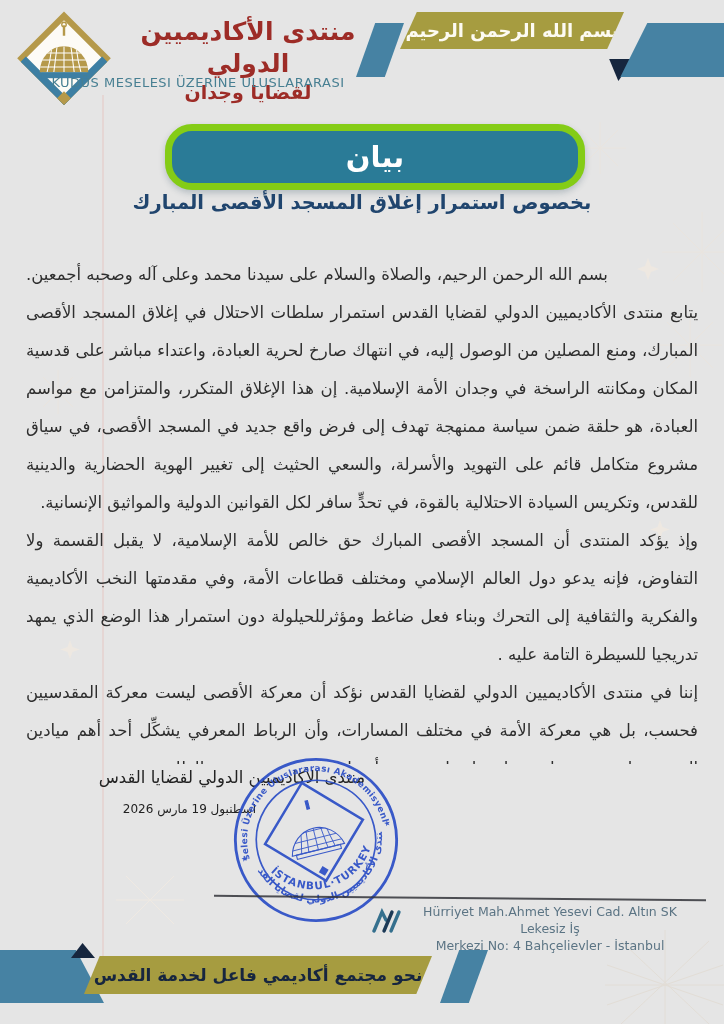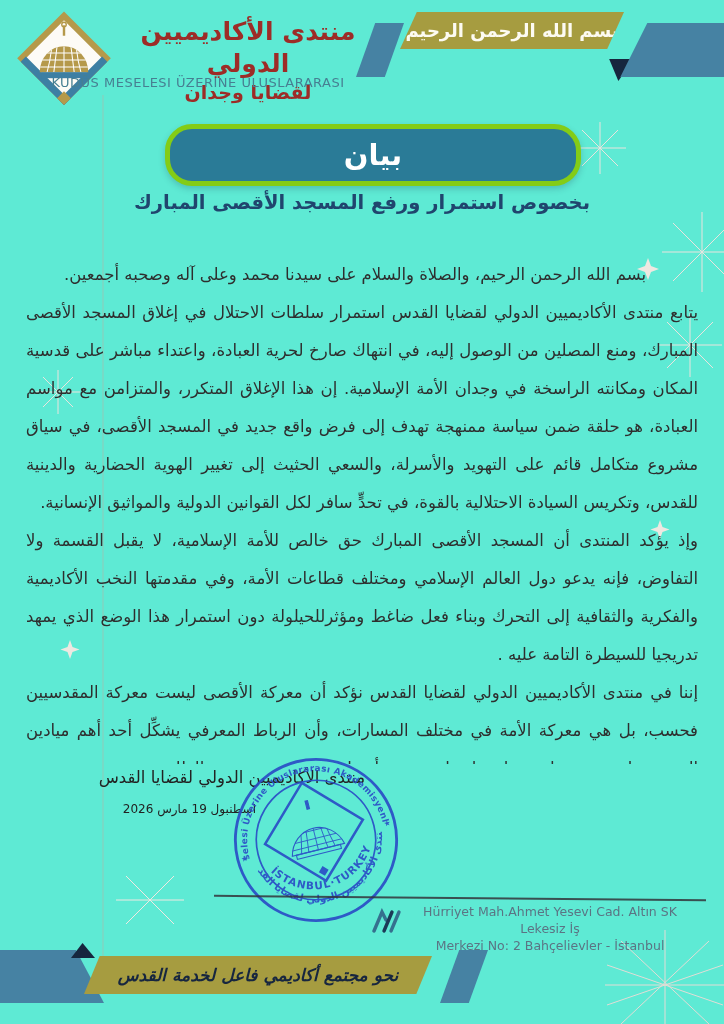--- a/index.html
+++ b/index.html
@@ -1,17 +1,17 @@
 <!DOCTYPE html>
 <html lang="ar"><head>
 <meta charset="utf-8">
 <style>
   html,body{margin:0;padding:0;}
   body{background:#888;font-family:"DejaVu Sans","Liberation Sans",sans-serif;}
-  .page{position:relative;width:724px;height:1024px;margin:0 auto;background:#5eead4;overflow:hidden;}
+  .page{position:relative;width:724px;height:1024px;margin:0 auto;background:#e5e5e5;overflow:hidden;}
   .abs{position:absolute;}
 
   
   .bg-deco{position:absolute;inset:0;pointer-events:none;}
   .pink-fold{position:absolute;left:102px;top:95px;width:2px;height:862px;background:rgba(233,152,140,.18);}
 
   
   .logo-wrap{left:12px;top:8px;width:104px;height:104px;}
   .orgname-ar{left:108px;top:16px;width:280px;text-align:center;direction:rtl;color:#9d2c27;}
   .orgname-ar .l1{font-size:25px;font-weight:bold;line-height:32px;}
@@ -25,51 +25,51 @@
      clip-path:polygon(7.5% 0,100% 0,92.5% 100%,0 100%);
      display:flex;align-items:center;justify-content:center;}
   .tb-gold span{color:#fdfbf2;font-weight:bold;font-size:18px;direction:rtl;}
   .tb-navy-tri{left:607px;top:59px;width:27px;height:22px;background:#16263e;
      clip-path:polygon(8% 0,100% 0,42% 100%);}
   .tb-teal-big{left:616px;top:23px;width:108px;height:54px;background:#4682a3;
      clip-path:polygon(29% 0,100% 0,100% 100%,4% 100%);}
 
   
   .bayan-pill{left:165px;top:124px;width:406px;height:52px;background:#2a7b97;border-radius:27px;
-     border:5px solid #84cc16;box-shadow:0 3px 6px rgba(40,70,90,.25);
+     border:7px solid #84cc16;box-shadow:0 3px 6px rgba(40,70,90,.25);
      display:flex;align-items:center;justify-content:center;}
   .bayan-pill span{color:#ffffff;font-size:29px;font-weight:bold;direction:rtl;}
 
   .title{left:20px;top:188px;width:684px;text-align:center;direction:rtl;color:#20456e;font-weight:bold;}
   .title .t1{font-size:20.5px;line-height:33px;}
   .title .t2{font-size:19.5px;line-height:30px;}
 
   
   .bodytext{left:26px;top:256px;width:672px;height:508px;direction:rtl;color:#2e2e2e;
      font-size:16.5px;line-height:38px;overflow:hidden;}
   .bodytext p{margin:0;text-align:justify;}
-  .bodytext p.opening{text-align:right;padding-right:52px;}
+  .bodytext p.opening{text-align:left;padding-right:52px;}
 
   
   .sig-org{left:60px;top:768px;width:305px;direction:rtl;text-align:right;font-size:16.5px;color:#222;}
   .sig-date{left:60px;top:802px;width:196px;direction:rtl;text-align:right;font-size:12px;color:#222;}
   .stamp-wrap{left:232px;top:756px;width:168px;height:168px;transform:rotate(-14deg);opacity:.92;}
 
   
   .divider{left:214px;top:897px;width:492px;height:2px;background:#33343a;transform:rotate(.5deg);opacity:.85;}
   .addr-icon{left:372px;top:908px;width:30px;height:26px;}
   .addr-text{left:410px;top:903px;width:280px;color:#5b7484;font-size:12.5px;line-height:17px;text-align:center;}
 
   .bb-teal-big{left:0;top:950px;width:104px;height:53px;background:#4682a3;
      clip-path:polygon(0 0,73% 0,100% 100%,0 100%);}
   .bb-navy-tri{left:71px;top:943px;width:24px;height:15px;background:#16263e;
      clip-path:polygon(48% 0,100% 100%,0 100%);}
   .bb-gold{left:84px;top:956px;width:348px;height:38px;background:#a69c40;
      clip-path:polygon(4.5% 0,100% 0,95.5% 100%,0 100%);
-     display:flex;align-items:center;justify-content:center;font-style:italic;}
+     display:flex;align-items:center;justify-content:center;}
   .bb-gold span{color:#17263f;font-weight:bold;font-size:17px;direction:rtl;}
   .bb-teal-small{left:440px;top:950px;width:48px;height:53px;background:#4682a3;
      clip-path:polygon(40% 0,100% 0,60% 100%,0 100%);}
 </style>
 </head>
 <body>
 
 <div class="page">
 
   <svg class="bg-deco" width="724" height="1024" viewBox="0 0 724 1024">
@@ -165,21 +165,21 @@
     <span>بسم الله الرحمن الرحيم</span>
   </div>
   <div class="abs tb-navy-tri"></div>
   <div class="abs tb-teal-big"></div>
 
   <div class="abs bayan-pill">
     <span>بيان</span>
   </div>
 
   <div class="abs title">
-    <div class="t2">بخصوص استمرار ورفع المسجد الأقصى المبارك</div>
+    <div class="t2">بخصوص استمرار إغلاق المسجد الأقصى المبارك</div>
   </div>
 
   <div class="abs bodytext">
     <p class="opening">بسم الله الرحمن الرحيم، والصلاة والسلام على سيدنا محمد وعلى آله وصحبه أجمعين.</p>
     <p>يتابع منتدى الأكاديميين الدولي لقضايا القدس استمرار سلطات الاحتلال في إغلاق المسجد الأقصى المبارك، ومنع المصلين من الوصول إليه، في انتهاك صارخ لحرية العبادة، واعتداء مباشر على قدسية المكان ومكانته الراسخة في وجدان الأمة الإسلامية. إن هذا الإغلاق المتكرر، والمتزامن مع مواسم العبادة، هو حلقة ضمن سياسة ممنهجة تهدف إلى فرض واقع جديد في المسجد الأقصى، في سياق مشروع متكامل قائم على التهويد والأسرلة، والسعي الحثيث إلى تغيير الهوية الحضارية والدينية للقدس، وتكريس السيادة الاحتلالية بالقوة، في تحدٍّ سافر لكل القوانين الدولية والمواثيق الإنسانية.</p>
     <p>وإذ يؤكد المنتدى أن المسجد الأقصى المبارك حق خالص للأمة الإسلامية، لا يقبل القسمة ولا التفاوض، فإنه يدعو دول العالم الإسلامي ومختلف قطاعات الأمة، وفي مقدمتها النخب الأكاديمية والفكرية والثقافية إلى التحرك وبناء فعل ضاغط ومؤثرللحيلولة دون استمرار هذا الوضع الذي يمهد تدريجيا للسيطرة التامة عليه .</p>
     <p>إننا في منتدى الأكاديميين الدولي لقضايا القدس نؤكد أن معركة الأقصى ليست معركة المقدسيين فحسب، بل هي معركة الأمة في مختلف المسارات، وأن الرباط المعرفي يشكِّل أحد أهم ميادين النصرة، بل هو شرط في استدامتها وتعميق أثرها حتى تحريره ورفع الظلم عنه، وصون هويته، واستعادة حريته.</p>
 
   </div>
 
@@ -238,21 +238,21 @@
     <svg width="30" height="26" viewBox="0 0 30 26">
       <g stroke="#35708e" stroke-width="3.4" fill="none" stroke-linecap="round">
         <path d="M2,23 L10,4 L14,12"></path>
         <path d="M12,23 L20,4" stroke="#1c3a57"></path>
         <path d="M19,23 L27,4"></path>
       </g>
     </svg>
   </div>
   <div class="abs addr-text">
     <div>Hürriyet Mah.Ahmet Yesevi Cad. Altın SK Lekesiz İş</div>
-    <div>Merkezi No: 2 Bahçelievler  - İstanbul</div>
+    <div>Merkezi No: 4 Bahçelievler  - İstanbul</div>
   </div>
 
   <div class="abs bb-teal-big"></div>
   <div class="abs bb-navy-tri"></div>
   <div class="abs bb-gold">
     <span>نحو مجتمع أكاديمي فاعل لخدمة القدس</span>
   </div>
   <div class="abs bb-teal-small"></div>
 
 </div>

